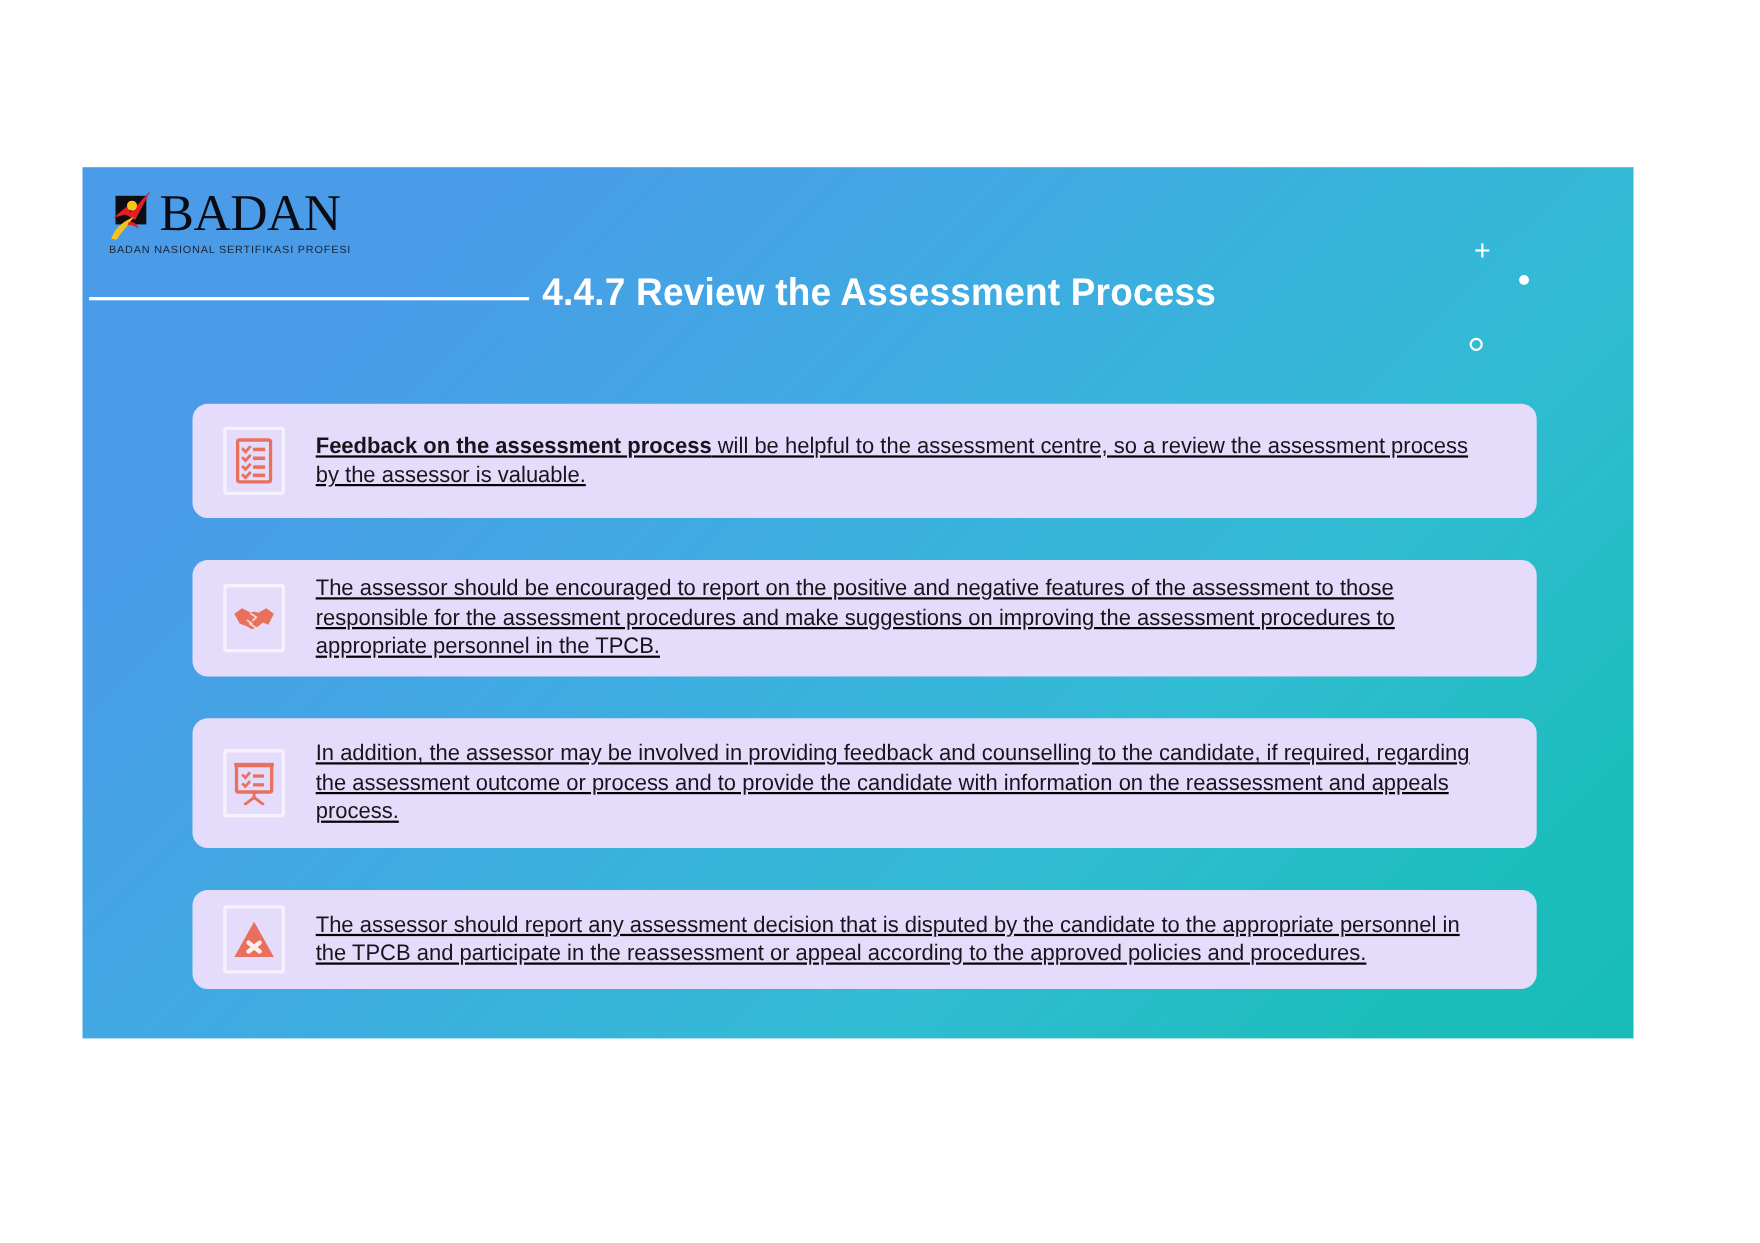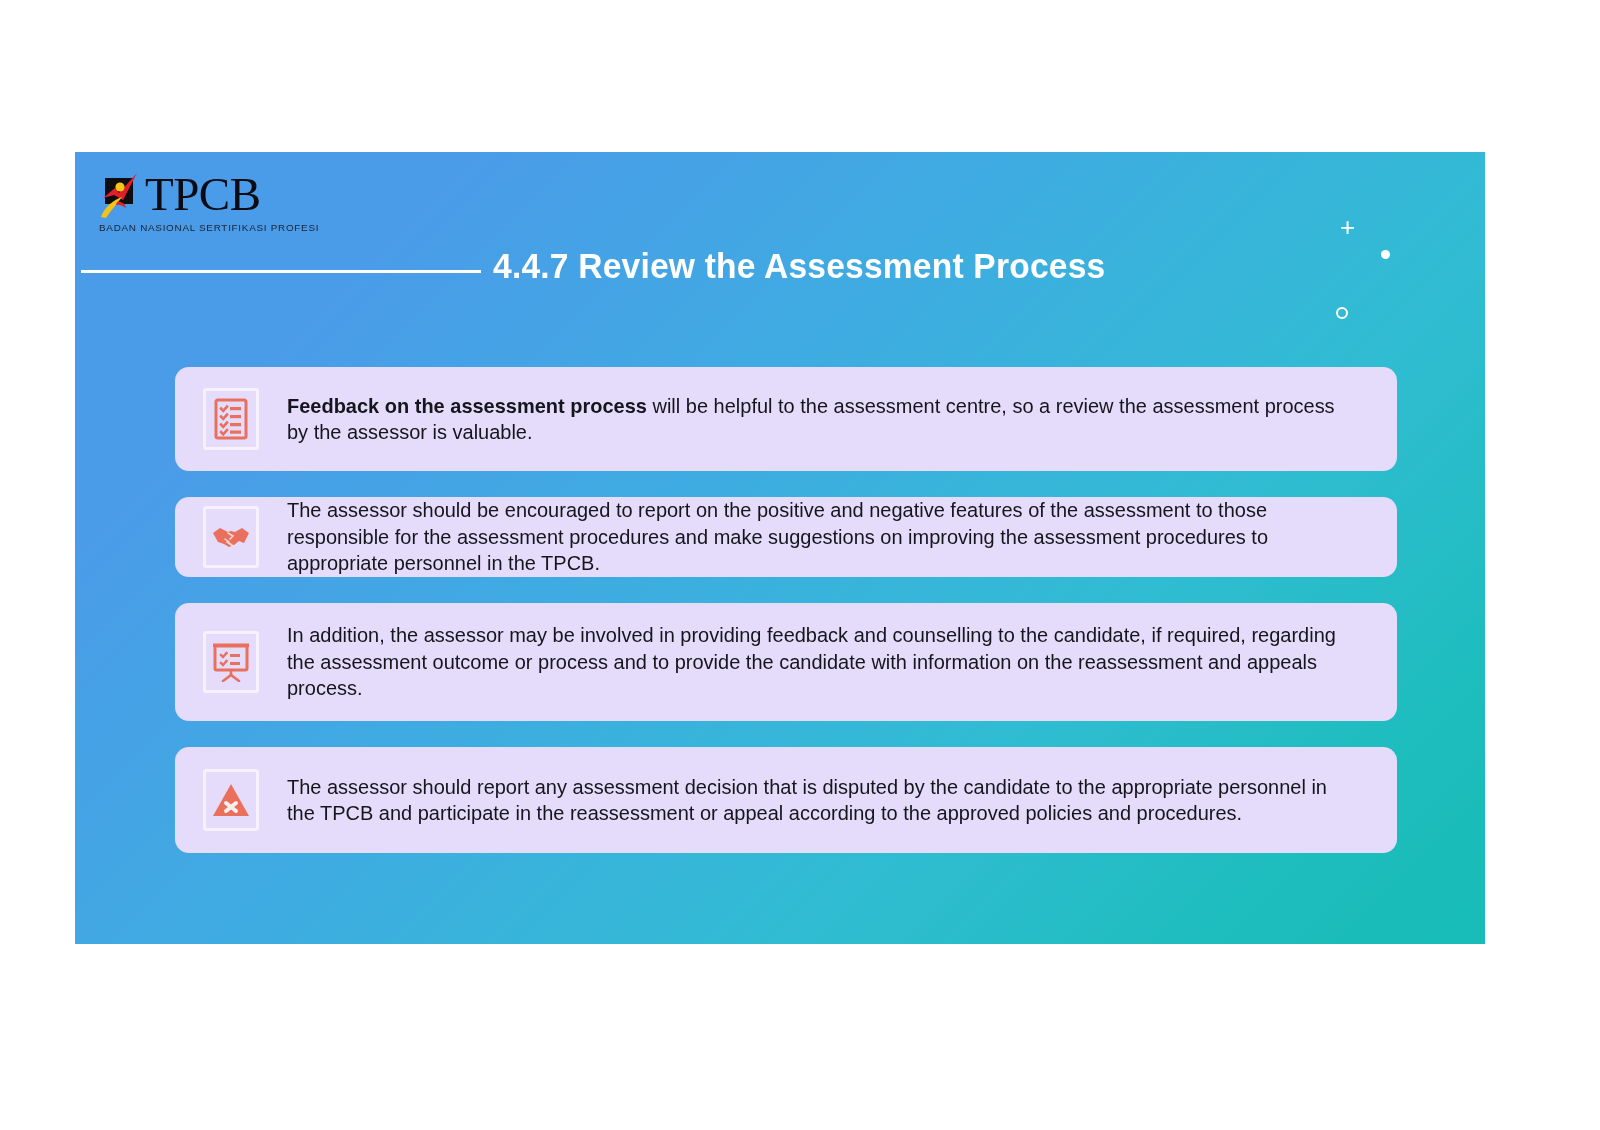--- a/index.html
+++ b/index.html
@@ -133,21 +133,22 @@
     width: 1222px;
   }
   .card {
     position: relative;
     background: #e5dcfb;
     border-radius: 14px;
     display: flex;
     align-items: center;
     padding: 0 22px 0 0;
     box-sizing: border-box;
-    margin-bottom: 26px;
+    margin-bottom: 38px;
+    text-decoration: underline;
   }
   .card-icon-wrap {
     flex: 0 0 auto;
     width: 112px;
     display: flex;
     align-items: center;
     justify-content: center;
   }
   .icon-box {
     width: 56px;
@@ -167,40 +168,40 @@
     line-height: 26.5px;
     color: #15151c;
     padding: 6px 0;
     transform: scaleX(0.975);
     transform-origin: left center;
   }
   .card-text b { font-weight: 700; }
 
   
   #card-1 { height: 104px; }
-  #card-2 { height: 80px; }
+  #card-2 { height: 106px; }
   #card-3 { height: 118px; }
-  #card-4 { height: 106px; }
+  #card-4 { height: 90px; }
 </style>
 </head>
 <body>
 
 <div id="slide-frame">
 
   <div id="logo-block">
     <span id="logo-mark">
       <svg width="48" height="48" viewBox="0 0 48 48">
         <rect x="8" y="6" width="28" height="26" fill="#0d0d12"></rect>
         <path d="M6 26 L18 16 L22 21 L40 1 L26 28 L17 23 Z" fill="#e21f26"></path>
         <circle cx="23" cy="15" r="4.6" fill="#f5c518"></circle>
         <path d="M4 45 C8 34, 17 28, 25 25 C20 32, 14 38, 9 46 Z" fill="#f3c31c"></path>
         <path d="M20 30 C24 29, 28 31, 29 36 C25 33, 22 32, 19 33 Z" fill="#e21f26"></path>
       </svg>
     </span>
-    <div id="logo-wordmark">TPCB</div>
+    <div id="logo-wordmark">BADAN</div>
     <div id="logo-tagline">BADAN NASIONAL SERTIFIKASI PROFESI</div>
   </div>
 
   <div id="title-rule"></div>
   <div id="slide-title">4.4.7 Review the Assessment Process</div>
 
   <div class="deco" id="deco-plus">+</div>
   <div class="deco" id="deco-dot"></div>
   <div class="deco" id="deco-ring"></div>
 

